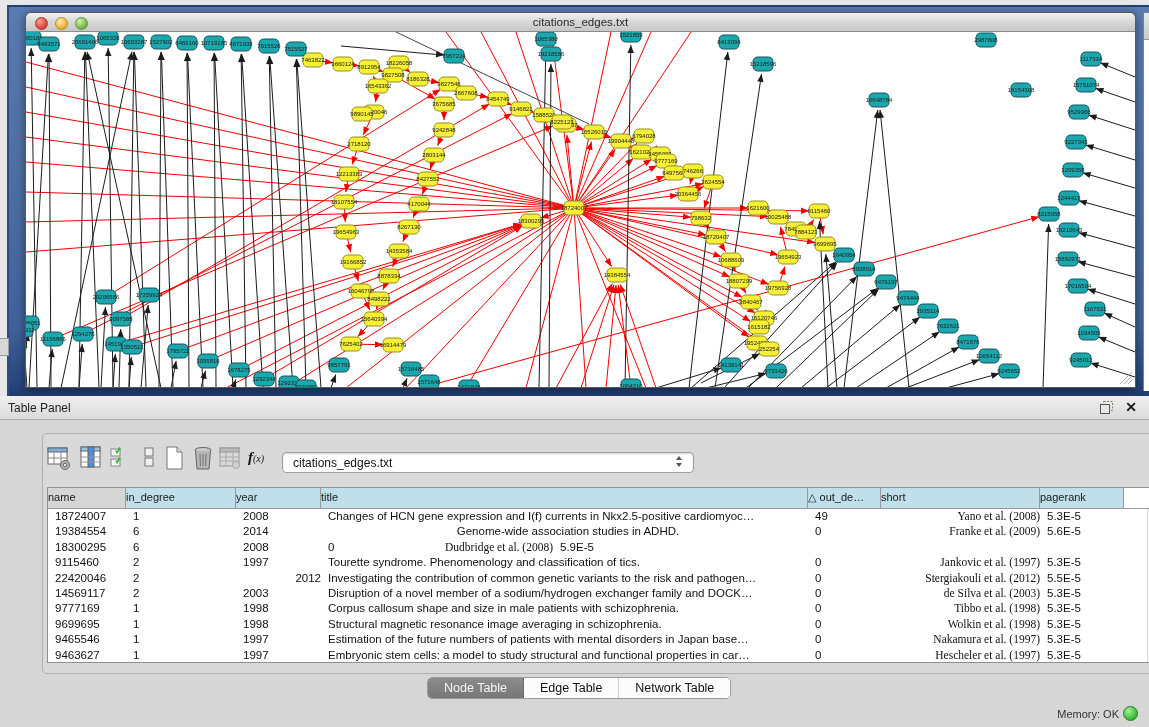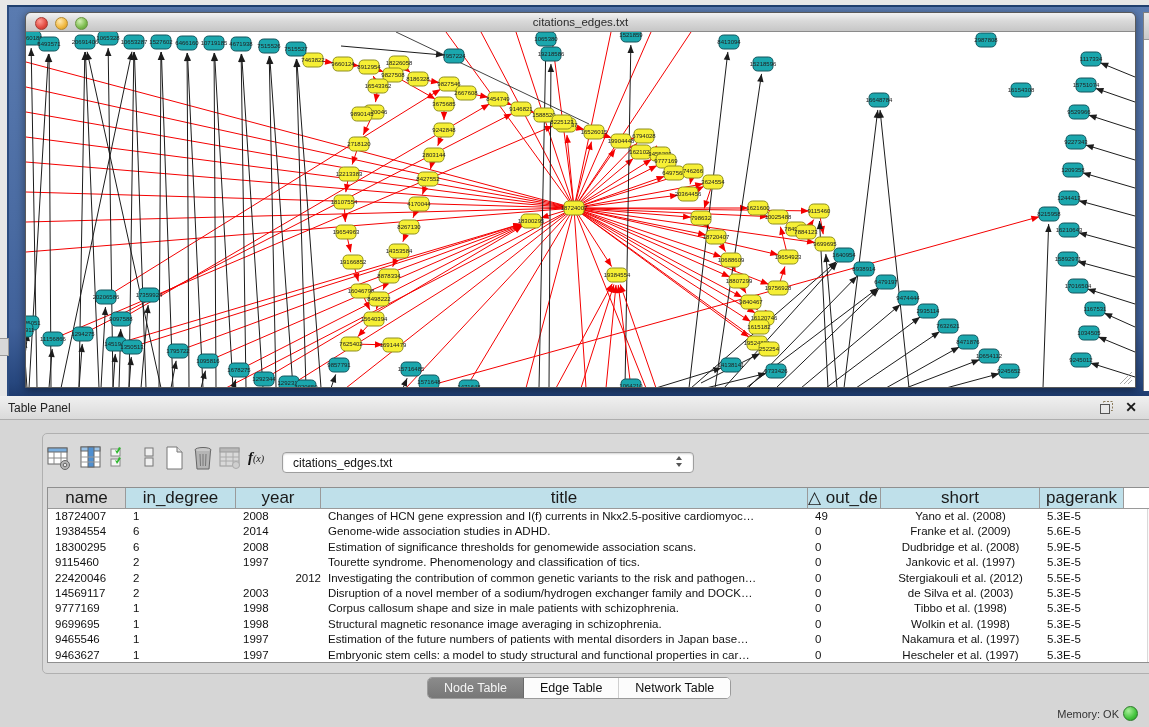--- a/index.html
+++ b/index.html
@@ -24,26 +24,26 @@
   .float-ico{position:absolute;right:36px;top:5px;width:13px;height:13px;}
   .close-ico{position:absolute;right:12px;top:3px;font-size:14px;font-weight:bold;color:#1a1a1a;}
   .container{position:absolute;left:13px;top:37px;width:1122px;height:239px;border:1px solid #b0b0b0;border-radius:5px;background:#d9d9d9;margin-left:29px;}
   .icon{position:absolute;top:11px;width:24px;height:26px;}
   .combo{position:absolute;left:239px;top:18px;width:412px;height:21px;background:#fff;border:1px solid #9e9e9e;border-radius:4px;box-shadow:inset 0 1px 2px rgba(0,0,0,.18);font-size:12px;color:#111;line-height:21px;padding-left:10px;box-sizing:border-box;}
   .combo .steppers{position:absolute;right:8px;top:3px;width:9px;height:14px;}
   .steppers .up{width:0;height:0;border-left:3.5px solid transparent;border-right:3.5px solid transparent;border-bottom:4.5px solid #555;margin-bottom:3px;}
   .steppers .dn{width:0;height:0;border-left:3.5px solid transparent;border-right:3.5px solid transparent;border-top:4.5px solid #555;}
   .dtable{position:absolute;left:4px;top:53px;width:1119px;height:176px;background:#fff;border:1px solid #8f8f8f;box-sizing:border-box;}
   .hrow{display:flex;height:20px;border-bottom:1px solid #9a9a9a;}
-  .hcell{background:#bfe0ea;border-right:1px solid #9a9a9a;font-size:17px;color:#1a1a1a;text-align:center;line-height:19px;box-sizing:border-box;overflow:hidden;white-space:nowrap;}
+  .hcell{background:#bfe0ea;border-right:1px solid #9a9a9a;font-size:11px;color:#1a1a1a;line-height:19px;box-sizing:border-box;overflow:hidden;white-space:nowrap;}
   .hcell.gray{background:#d6d6d6;}
   .hfill{flex:1;background:#fff;}
   .brow{display:flex;height:15.4px;font-size:11.5px;color:#111;}
   .bcell{overflow:hidden;white-space:nowrap;box-sizing:border-box;padding-left:7px;line-height:15.4px;}
-  .bcell.ctr{text-align:center;padding-left:0;}
+  .bcell.ctr{text-align:right;padding-left:0;font-family:Liberation Serif, serif;}
   .vscroll{position:absolute;right:4px;top:21px;width:13px;height:153px;background:#fafafa;border-left:1px solid #d9d9d9;}
   .vthumb{position:absolute;left:1.5px;top:2px;width:9px;height:19px;background:linear-gradient(90deg,#c9c9c9,#b2b2b2);border-radius:5px;}
   .tabs{position:absolute;left:427px;top:281px;height:20px;display:flex;border:1px solid #9b9b9b;border-radius:5px;overflow:hidden;background:#fff;}
   .tab{font-size:12.5px;line-height:20px;padding:0 16px;color:#111;background:#fcfcfc;border-right:1px solid #cfcfcf;}
   .tab.sel{background:linear-gradient(180deg,#8b8b8b,#777);color:#f5f5f5;border-right:1px solid #6a6a6a;}
   .tab:last-child{border-right:none;text-align:center;}
   .status{position:absolute;right:30px;top:312px;font-size:11px;color:#333;}
   .memdot{position:absolute;right:11px;top:310px;width:13px;height:13px;border-radius:50%;background:radial-gradient(circle at 35% 30%,#a9f09a,#43c33c 60%,#2a9426);border:1px solid #2a7a28;}
 </style>
 </head>
@@ -1448,30 +1448,29 @@
             <div class="bcell" style="width: 85px;">2008</div>
             <div class="bcell" style="width: 487px;">Changes of HCN gene expression and I(f) currents in Nkx2.5-positive cardiomyoc…</div>
             <div class="bcell" style="width: 73px;">49</div>
             <div class="bcell ctr" style="width: 159px;">Yano et al. (2008)</div>
             <div class="bcell" style="width: 84px;">5.3E-5</div>
           </div>
           <div class="brow">
             <div class="bcell" style="width: 78px;">19384554</div>
             <div class="bcell" style="width: 110px;">6</div>
             <div class="bcell" style="width: 85px;">2014</div>
-            <div class="bcell" style="width: 487px;">Genome-wide association studies in ADHD.</div>
+            <div class="bcell" style="width: 487px; text-align: center;">Genome-wide association studies in ADHD.</div>
             <div class="bcell" style="width: 73px;">0</div>
             <div class="bcell ctr" style="width: 159px;">Franke et al. (2009)</div>
             <div class="bcell" style="width: 84px;">5.6E-5</div>
           </div>
           <div class="brow">
             <div class="bcell" style="width: 78px;">18300295</div>
             <div class="bcell" style="width: 110px;">6</div>
             <div class="bcell" style="width: 85px;">2008</div>
-            <div class="bcell" style="width: 487px;">Estimation of significance thresholds for genomewide association scans.</div>
             <div class="bcell" style="width: 73px;">0</div>
             <div class="bcell ctr" style="width: 159px;">Dudbridge et al. (2008)</div>
             <div class="bcell" style="width: 84px;">5.9E-5</div>
           </div>
           <div class="brow">
             <div class="bcell" style="width: 78px;">9115460</div>
             <div class="bcell" style="width: 110px;">2</div>
             <div class="bcell" style="width: 85px;">1997</div>
             <div class="bcell" style="width: 487px;">Tourette syndrome. Phenomenology and classification of tics.</div>
             <div class="bcell" style="width: 73px;">0</div>

